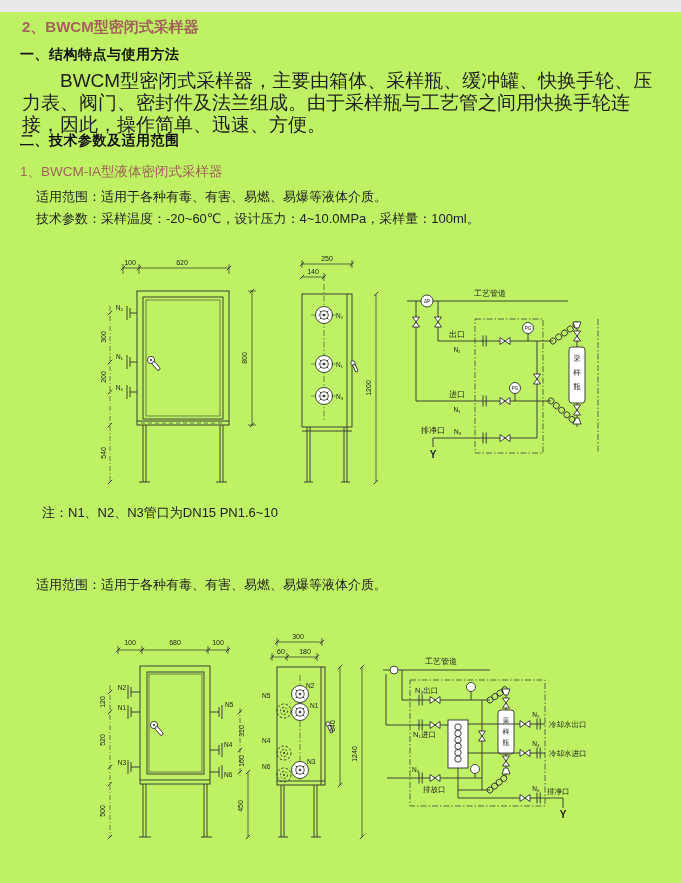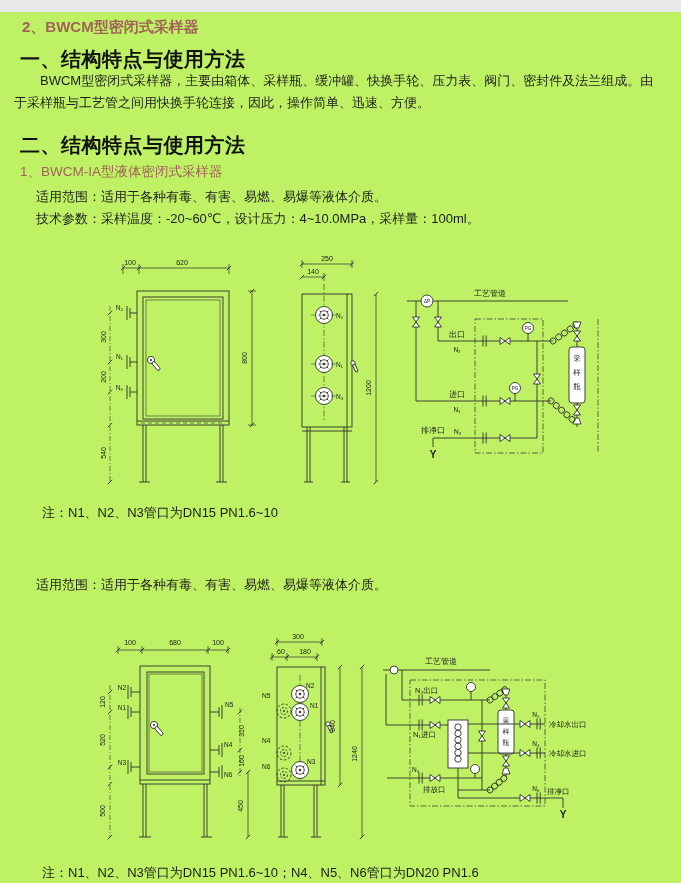--- a/index.html
+++ b/index.html
@@ -1,20 +1,20 @@
 <!DOCTYPE html>
 <html><head>
 <meta charset="utf-8">
 <style>
   html,body{margin:0;padding:0;background:#e8e8e8}
   .page{position:relative;width:681px;height:883px;background:#bef264;
         font-family:"Liberation Sans","DejaVu Sans",sans-serif;color:#1d1d1d;overflow:hidden;margin:12px auto}
   .t-main{position:absolute;left:22px;top:6px;font-size:15px;font-weight:bold;color:#a2625a}
-  .t-sec{position:absolute;left:20px;font-size:20px;font-weight:bold;color:#111;letter-spacing:.5px}
-  .body-p{position:absolute;left:14px;top:58px;width:642px;font-size:13px;line-height:22px;text-indent:2em;margin:0}
+  .t-sec{position:absolute;left:20px;font-size:14px;font-weight:bold;color:#111;letter-spacing:.5px}
+  .body-p{position:absolute;left:22px;top:58px;width:642px;font-size:19px;line-height:22px;text-indent:2em;margin:0}
   .t-sub{position:absolute;left:20px;font-size:13.5px;font-weight:normal;color:#a2625a}
   .tline{position:absolute;left:36px;font-size:13px}
   .note{position:absolute;left:42px;font-size:13px}
   svg{position:absolute}
   svg text{fill:#1a1a1a;stroke:none}
   .dim{font-size:7px}
   .cjk{font-size:8px}
   .cjk7{font-size:7.5px}
   .nsub{font-size:6.5px}
   .tiny{font-size:4.6px}
@@ -22,21 +22,21 @@
 </style>
 </head>
 <body>
 
 <div class="page">
 
   <div class="t-main">2、BWCM型密闭式采样器</div>
   <div class="t-sec" style="top:34px">一、结构特点与使用方法</div>
   <p class="body-p">BWCM型密闭式采样器，主要由箱体、采样瓶、缓冲罐、快换手轮、压力表、阀门、密封件及法兰组成。由于采样瓶与工艺管之间用快换手轮连接，因此，操作简单、迅速、方便。</p>
 
-  <div class="t-sec" style="top:120px">二、结构特点与使用方法</div>
+  <div class="t-sec" style="top:120px">二、技术参数及适用范围</div>
   <div class="t-sub" style="top:151px">1、BWCM-IA型液体密闭式采样器</div>
   <div class="tline" style="top:176px">适用范围：适用于各种有毒、有害、易燃、易爆等液体介质。</div>
   <div class="tline" style="top:198px">技术参数：采样温度：-20~60℃，设计压力：4~10.0MPa，采样量：100ml。</div>
 
   <svg style="left:85px;top:238px" width="590" height="252" viewBox="0 0 590 252">
     <defs>
       <g id="vh">
           <path d="M-5,-3.5 L5,3.5 V-3.5 L-5,3.5 Z" fill="#fff"></path>
         </g>
       <g id="vv">
@@ -407,14 +407,13 @@
       <text class="nsub" x="451" y="87" text-anchor="middle">N₅</text>
       <text class="cjk7" x="464" y="97">冷却水出口</text>
       <text class="nsub" x="451" y="116" text-anchor="middle">N₄</text>
       <text class="cjk7" x="464" y="126">冷却水进口</text>
       <text class="nsub" x="451" y="161" text-anchor="middle">N₆</text>
       <text class="cjk7" x="462" y="164">排净口</text>
       <text class="yl" x="478" y="188" text-anchor="middle">Y</text>
     </g>
   </svg>
 
-  <div class="note" style="top:852px">注：N1、N2、N3管口为DN15  PN1.6~10；N4、N5、N6管口为DN20  PN1.6</div>
 </div>
 
 </body></html>

